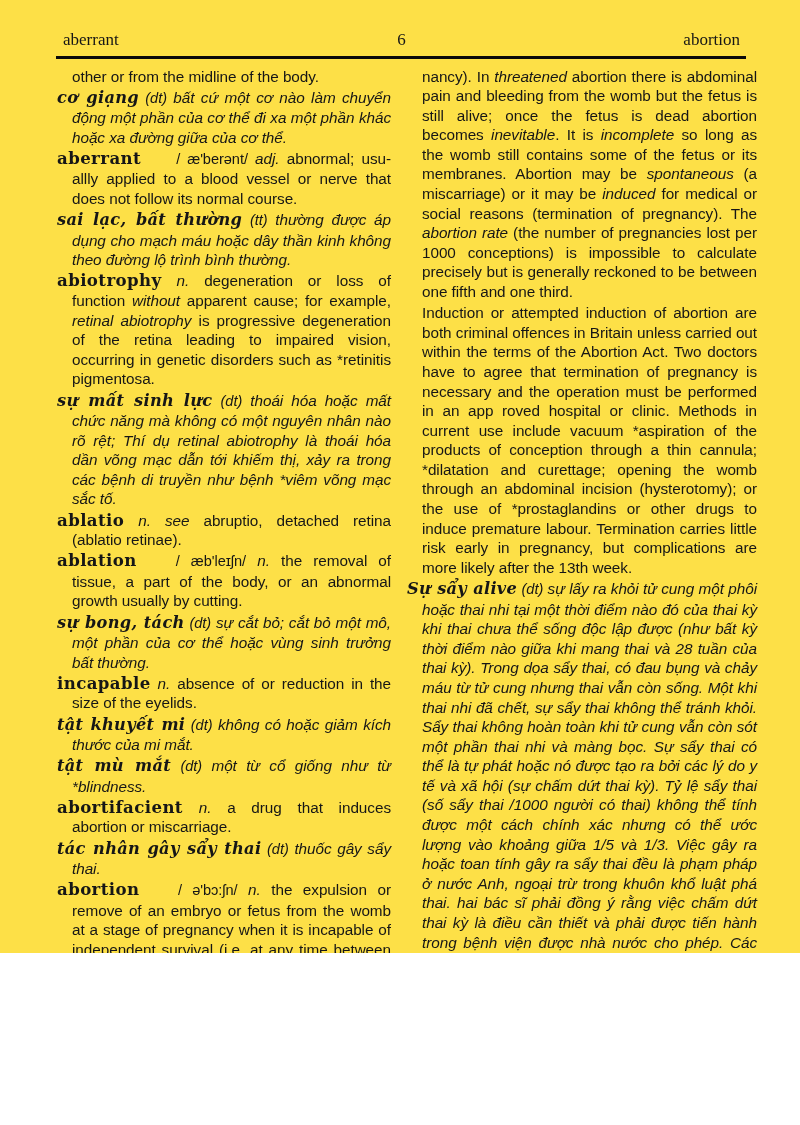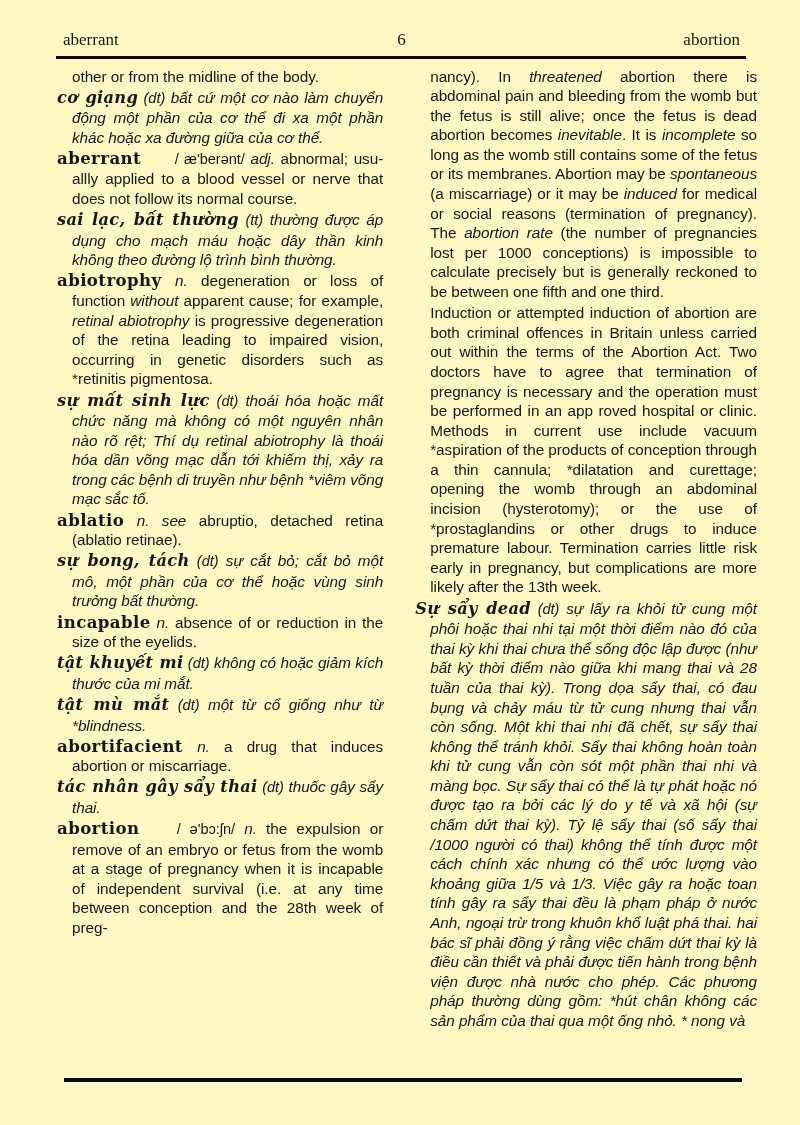--- a/index.html
+++ b/index.html
@@ -1,37 +1,37 @@
 <!DOCTYPE html>
 <html><head>
 <meta charset="utf-8">
 <style>
   html,body{margin:0;padding:0;background:#ffffff;}
   .page{
     position:relative;
-    width:800px;height:1125px;
-    background:#fef9c3;
+    width:800px;height:953px;
+    background:#fde047;
     color:#161616;
     font-family:"Liberation Sans", sans-serif;
     overflow:hidden;
   }
   .runhead{
     position:absolute;top:31px;left:63px;right:60px;
     font-family:"Liberation Serif", serif;
     font-size:17px;line-height:18px;
   }
   .runhead .gw-left{position:absolute;left:0;top:0;}
   .runhead .pageno{position:absolute;left:50%;top:0;transform:translateX(-50%);}
   .runhead .gw-right{position:absolute;right:0;top:0;}
   .rule{position:absolute;left:56px;width:690px;height:3px;background:#0a0a0a;}
   .rule.top{top:56px;}
   .rule.bottom{top:1078px;left:64px;width:678px;height:4px;}
   .columns{
     position:absolute;top:65px;left:57px;width:700px;
-    display:flex;gap:32px;
+    display:flex;gap:16px;
   }
   .col{
     font-size:15.3px;line-height:19.6px;
     text-align:justify;
     letter-spacing:-0.05px;
   }
   .col.left{width:334px;}
   .col.right{width:350px;}
   p.entry{margin:1.5px 0;padding-left:15px;text-indent:-15px;}
   p.entry.cont{text-indent:0;}
@@ -102,20 +102,26 @@
         <span class="def"><span>thoái hóa hoặc mất chức năng mà không có một nguyên nhân nào rõ rệt; Thí dụ retinal abiotrophy là thoái hóa dần võng mạc dẫn tới khiếm thị, xảy ra trong các bệnh di truyền như bệnh *viêm võng mạc sắc tố.</span></span>
       </p>
 
       <p class="entry en">
         <b class="hw-en">ablatio</b>
         <i class="pos">n.</i>
         <span class="def"><i>see</i><span> abruptio, detached retina (ablatio retinae).</span></span>
       </p>
 
 
+      <p class="entry en">
+        <b class="hw-en">ablation</b>
+        <span class="pron">/ æb'leɪʃn/</span>
+        <i class="pos">n.</i>
+        <span class="def"><span>the removal of tissue, a part of the body, or an abnormal growth usually by cutting.</span></span>
+      </p>
 
       <p class="entry vi">
         <b class="hw-vi">sự bong, tách</b>
         <i class="tag">(dt)</i>
         <span class="def"><span>sự cắt bỏ; cắt bỏ một mô, một phần của cơ thể hoặc vùng sinh trưởng bất thường.</span></span>
       </p>
 
       <p class="entry en">
         <b class="hw-en">incapable</b>
         <i class="pos">n.</i>
@@ -160,21 +166,21 @@
 
       <p class="entry cont">
         <span class="def"><span>nancy). In </span><i>threatened</i><span> abortion there is abdominal pain and bleeding from the womb but the fetus is still alive; once the fetus is dead abortion becomes </span><i>inevitable</i><span>. It is </span><i>incomplete</i><span> so long as the womb still contains some of the fetus or its membranes. Abortion may be </span><i>spontaneous</i><span> (a miscarriage) or it may be </span><i>induced</i><span> for medical or social reasons (termination of pregnancy). The </span><i>abortion rate</i><span> (the number of pregnancies lost per 1000 conceptions) is impossible to calculate precisely but is generally reckoned to be between one fifth and one third.</span></span>
       </p>
 
       <p class="entry cont">
         <span class="def"><span>Induction or attempted induction of abortion are both criminal offences in Britain unless carried out within the terms of the Abortion Act. Two doctors have to agree that termination of pregnancy is necessary and the operation must be performed in an app roved hospital or clinic. Methods in current use include vacuum *aspiration of the products of conception through a thin cannula; *dilatation and curettage; opening the womb through an abdominal incision (hysterotomy); or the use of *prostaglandins or other drugs to induce premature labour. Termination carries little risk early in pregnancy, but complications are more likely after the 13th week.</span></span>
       </p>
 
       <p class="entry vi">
-        <b class="hw-vi">Sự sẩy dead</b>
+        <b class="hw-vi">Sự sẩy alive</b>
         <i class="tag">(dt)</i>
         <span class="def"><span>sự lấy ra khỏi tử cung một phôi hoặc thai nhi tại một thời điểm nào đó của thai kỳ khi thai chưa thể sống độc lập được (như bất kỳ thời điểm nào giữa khi mang thai và 28 tuần của thai kỳ). Trong dọa sẩy thai, có đau bụng và chảy máu từ tử cung nhưng thai vẫn còn sống. Một khi thai nhi đã chết, sự sẩy thai không thể tránh khỏi. Sẩy thai không hoàn toàn khi tử cung vẫn còn sót một phần thai nhi và màng bọc. Sự sẩy thai có thể là tự phát hoặc nó được tạo ra bởi các lý do y tế và xã hội (sự chấm dứt thai kỳ). Tỷ lệ sẩy thai (số sẩy thai /1000 người có thai) không thể tính được một cách chính xác nhưng có thể ước lượng vào khoảng giữa 1/5 và 1/3. Việc gây ra hoặc toan tính gây ra sẩy thai đều là phạm pháp ở nước Anh, ngoại trừ trong khuôn khổ luật phá thai. hai bác sĩ phải đồng ý rằng việc chấm dứt thai kỳ là điều cần thiết và phải được tiến hành trong bệnh viện được nhà nước cho phép. Các phương pháp thường dùng gồm: *hút chân không các sản phẩm của thai qua một ống nhỏ. * nong và</span></span>
       </p>
 
     </section>
 
   </div>
 
   <div class="rule bottom"></div>
 

